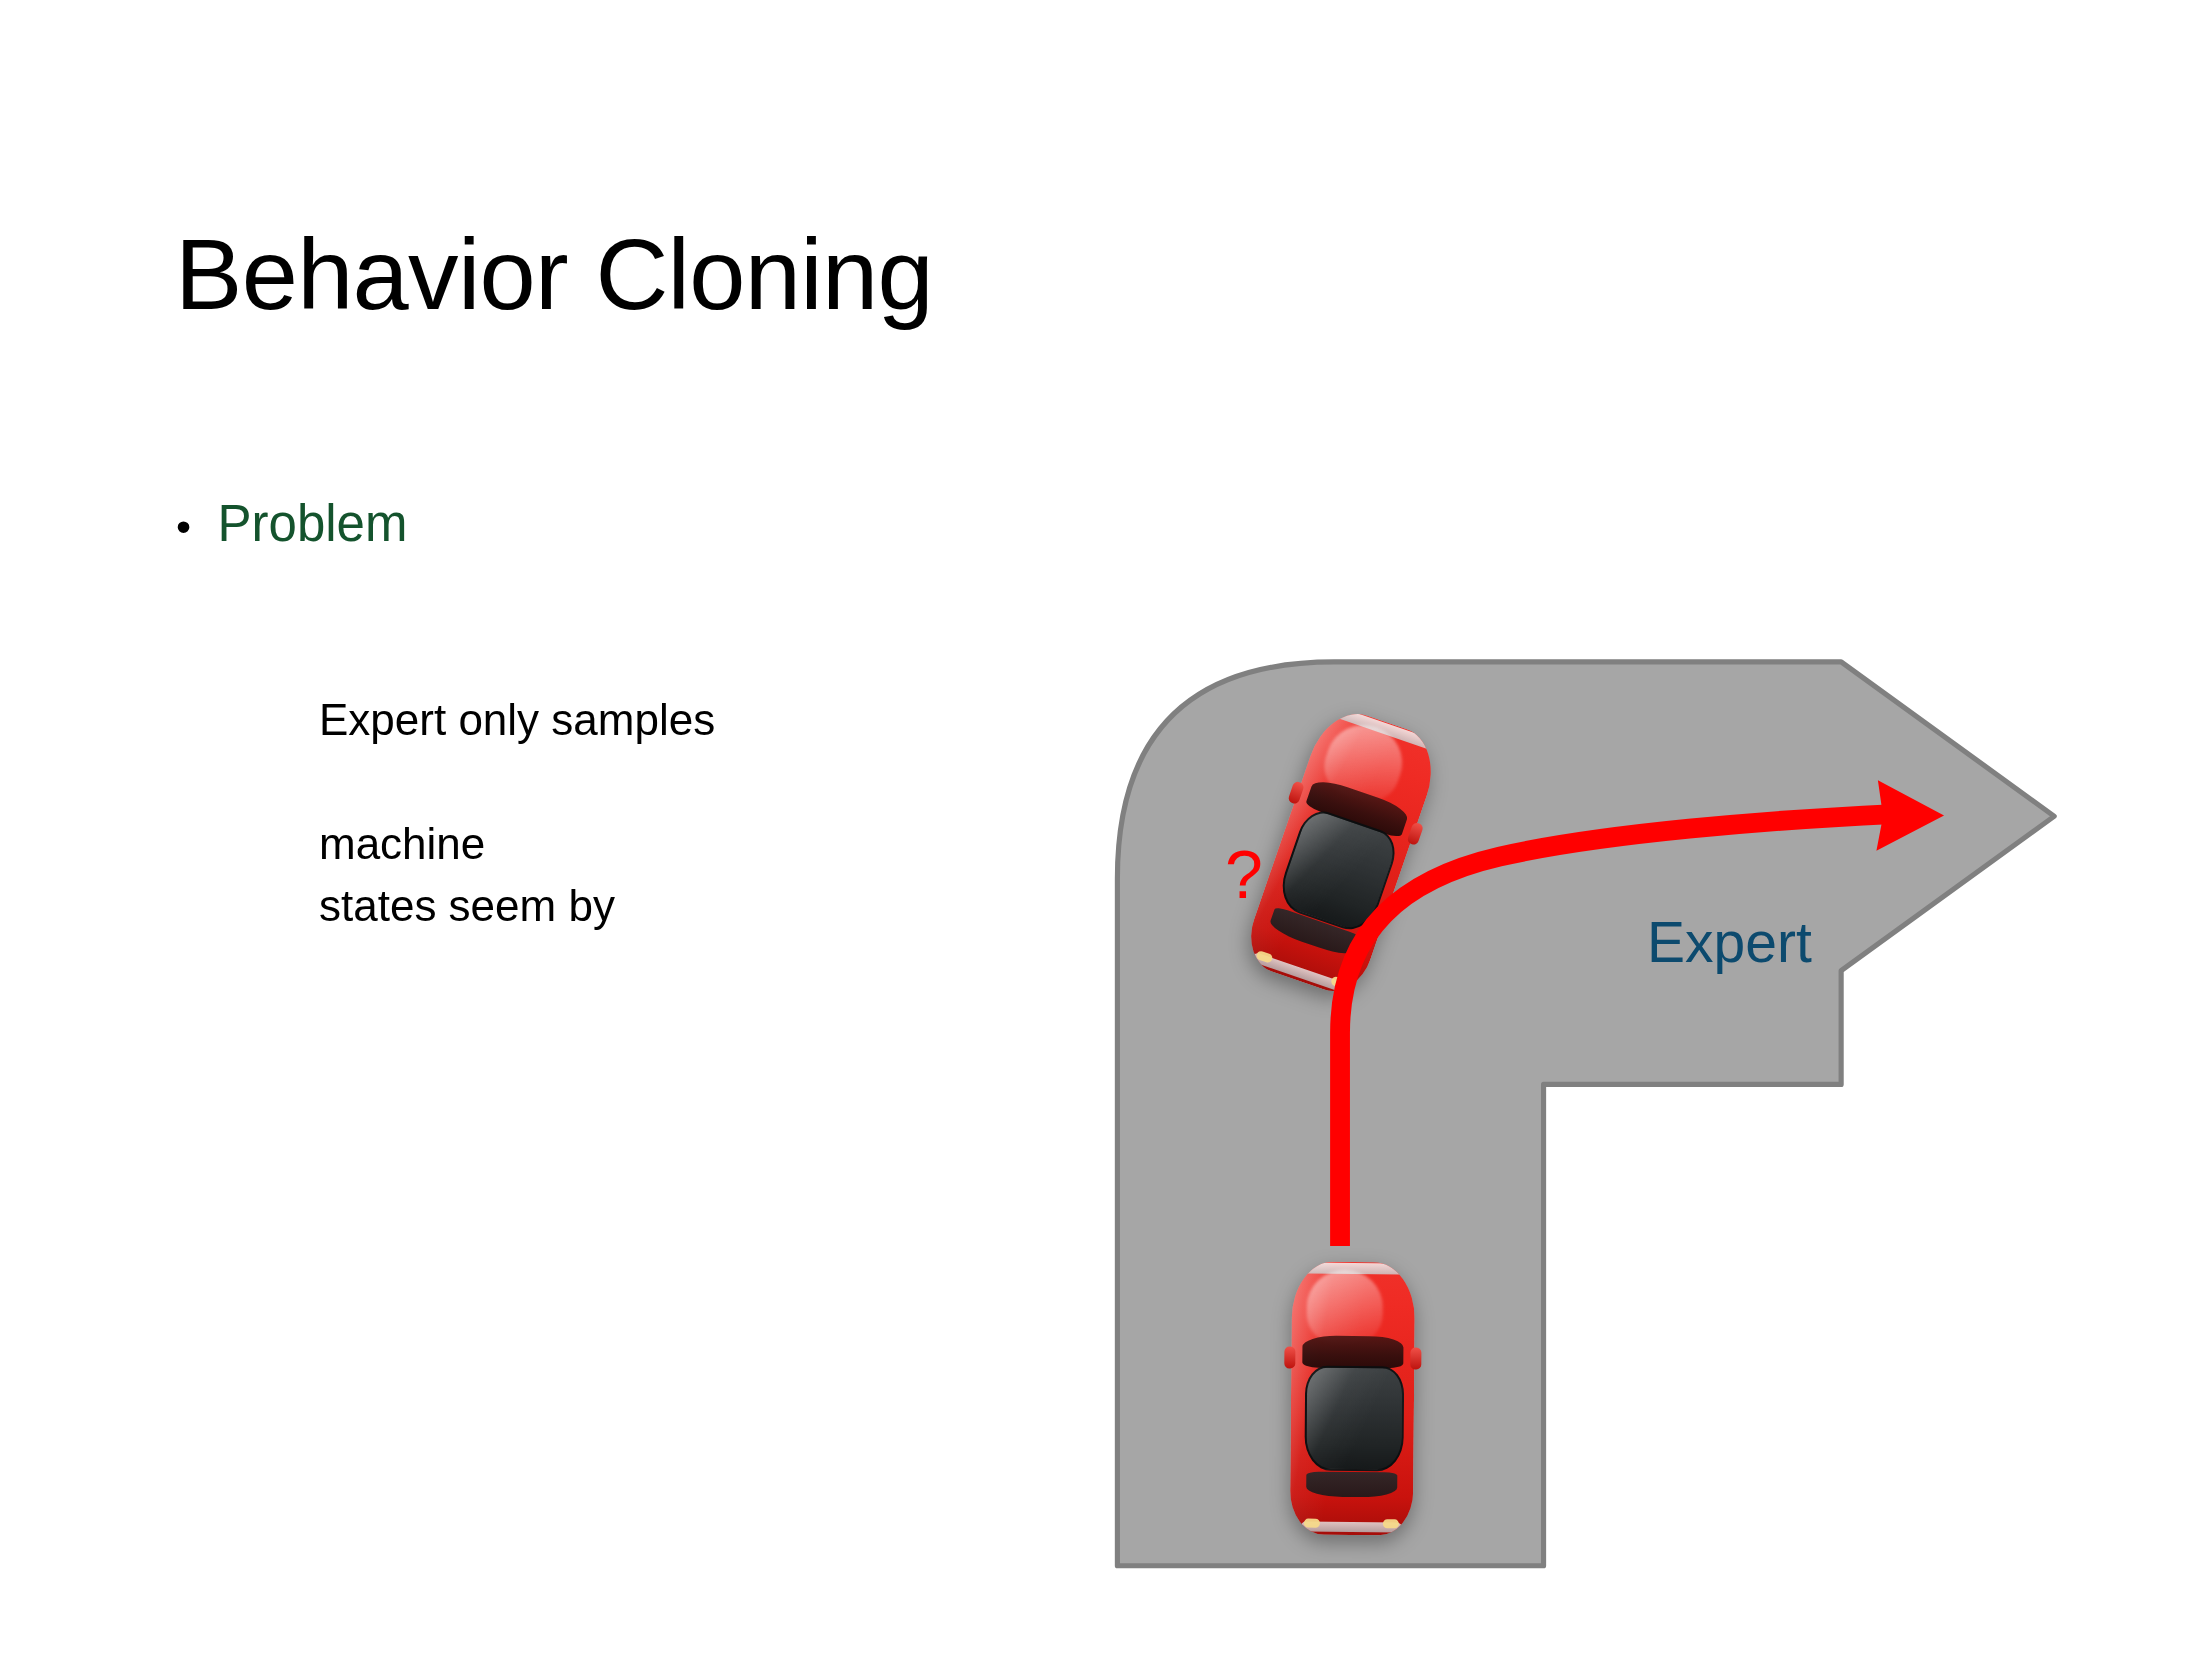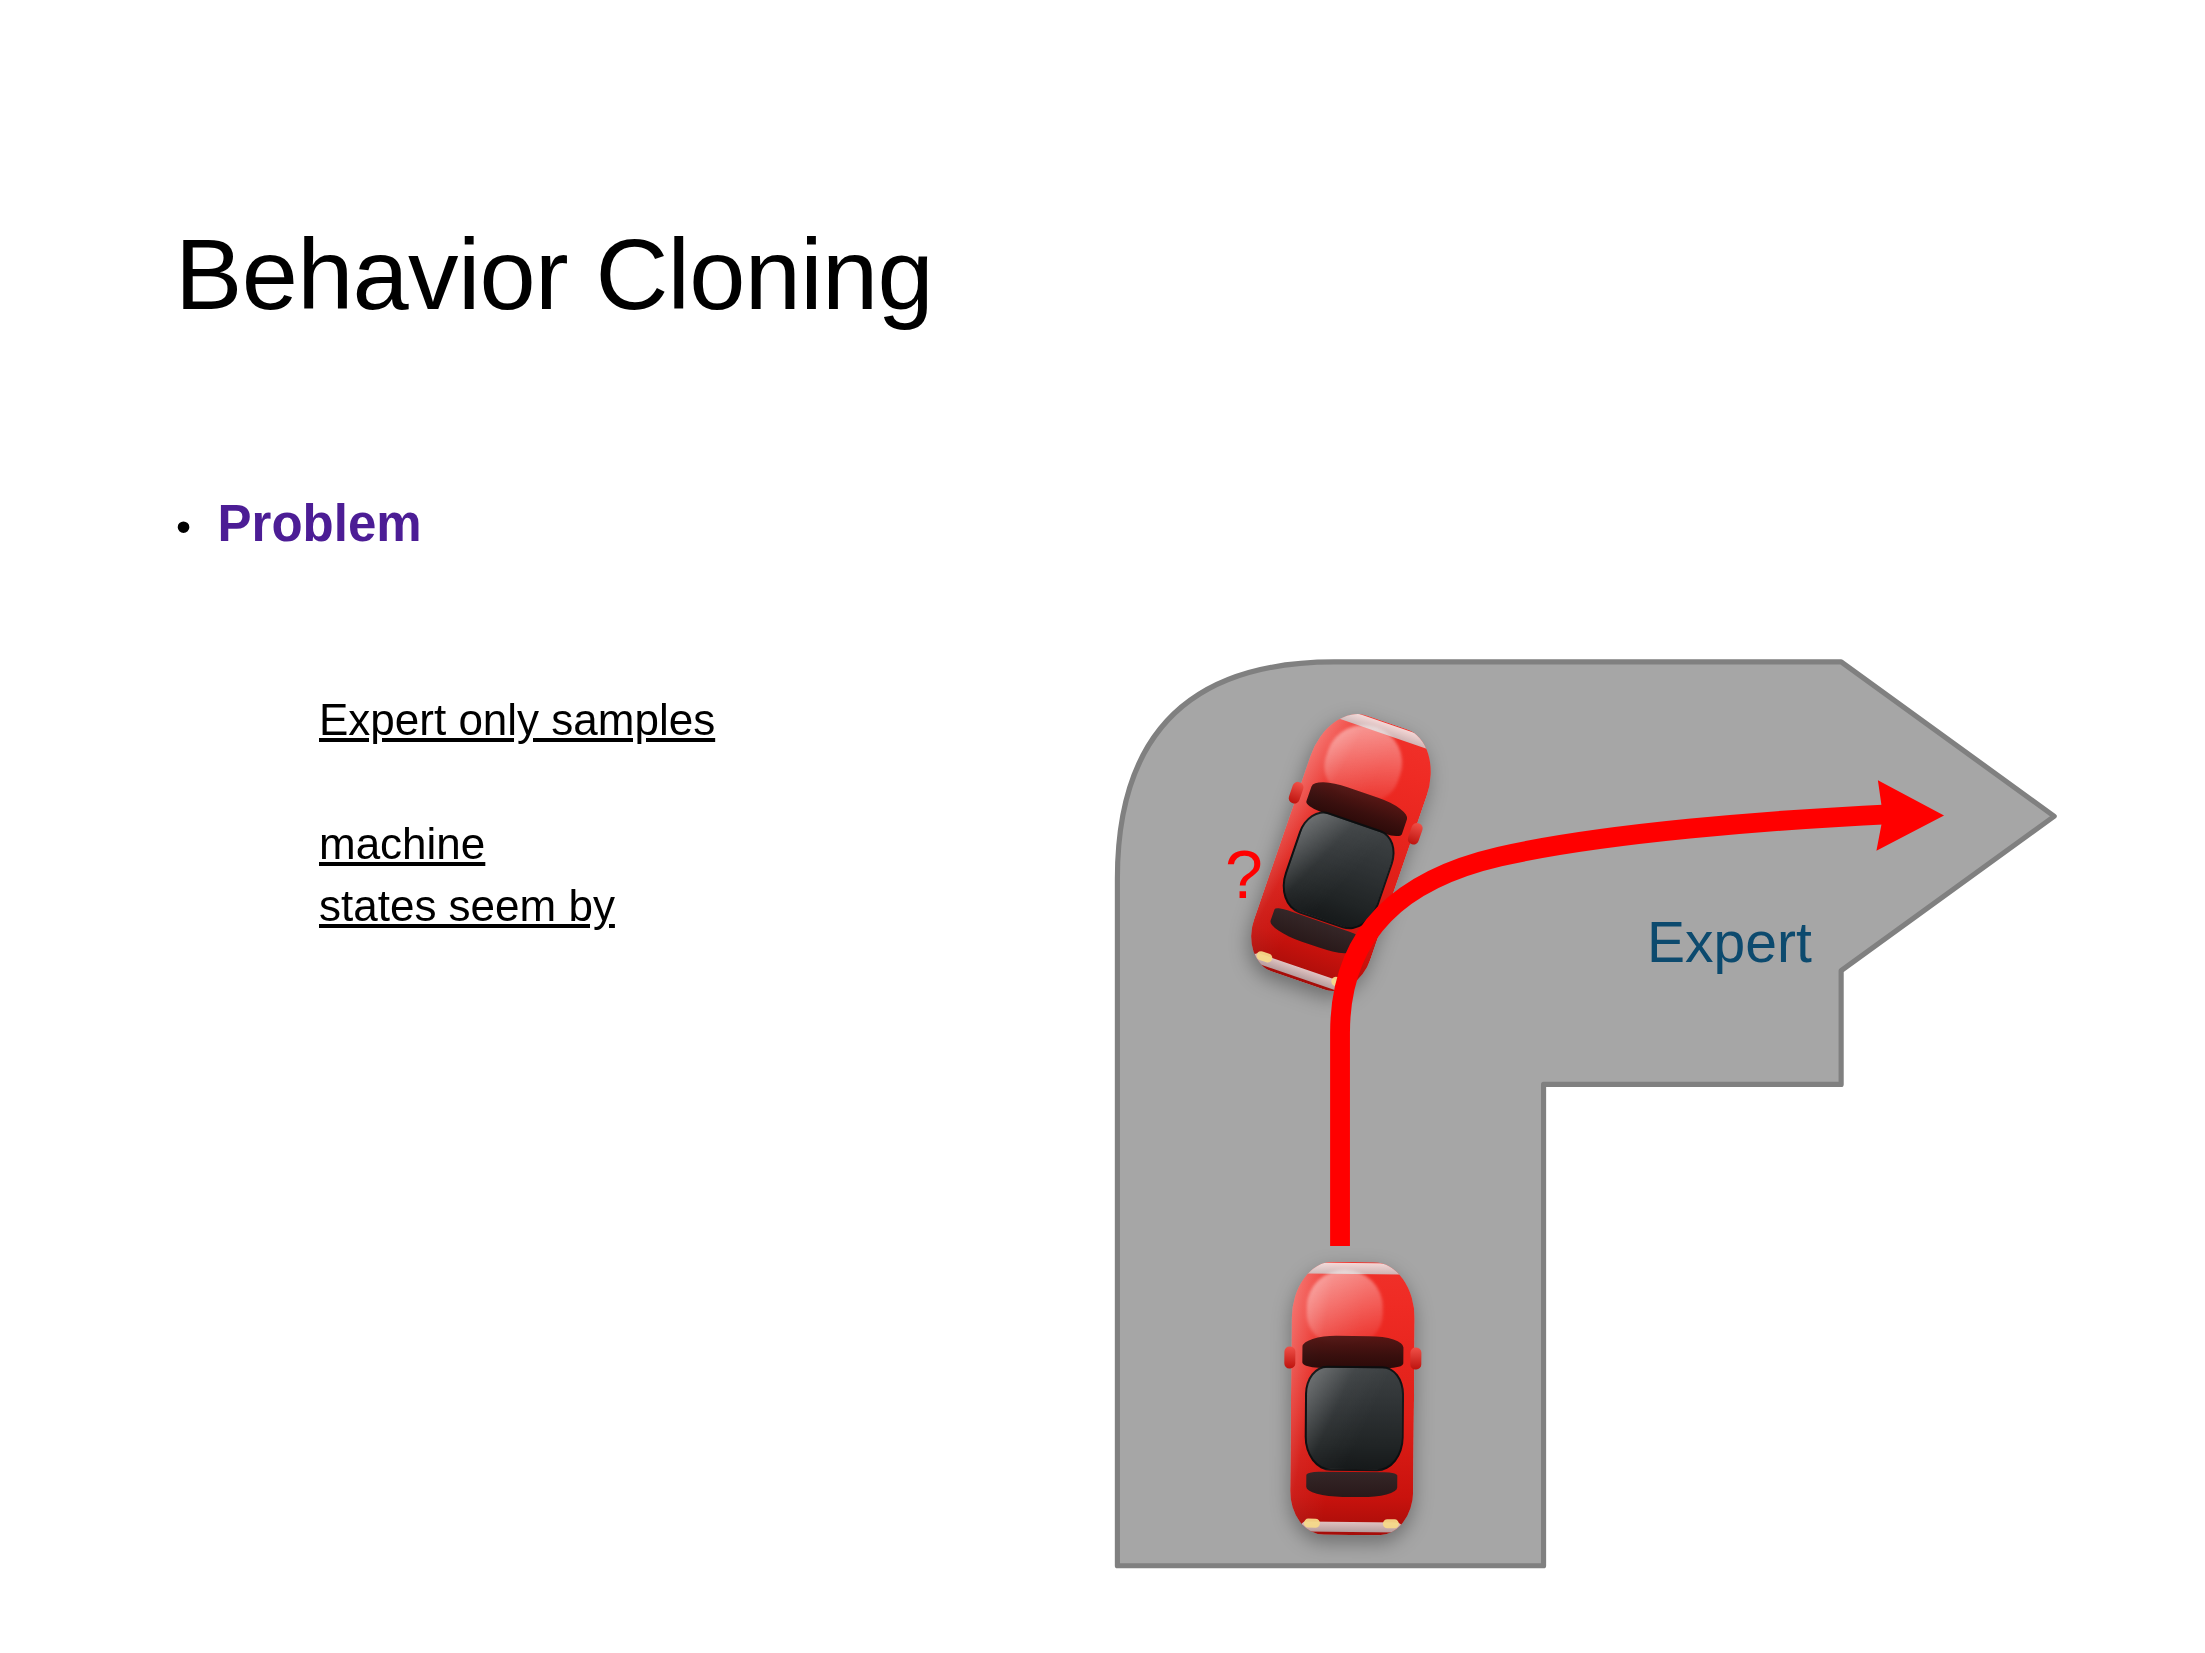--- a/index.html
+++ b/index.html
@@ -40,39 +40,38 @@
     align-items: baseline;
     gap: 26.5px;
   }
   #bullet-glyph {
     font-size: 43px;
     line-height: 1;
     color: #000000;
   }
   #bullet-label {
     font-size: 51px;
-    font-weight: 700;
-    line-height: 1;
-    color: #4c1d95;
+    font-weight: 400;
+    line-height: 1;
+    color: #14532d;
     white-space: nowrap;
   }
 
   
   #subtext-block {
     position: absolute;
     left: 319px;
     top: 641px;
     width: 823px;
   }
   .sub-para {
     font-size: 44px;
     font-weight: 400;
     line-height: 62px;
     color: #000000;
-    text-decoration: underline;
   }
   .sub-para .ln { display: block; white-space: nowrap; }
   .para-gap { height: 62px; }
 
   
   #road-figure {
     position: absolute;
     left: 1088px;
     top: 588px;
     width: 1014px;

